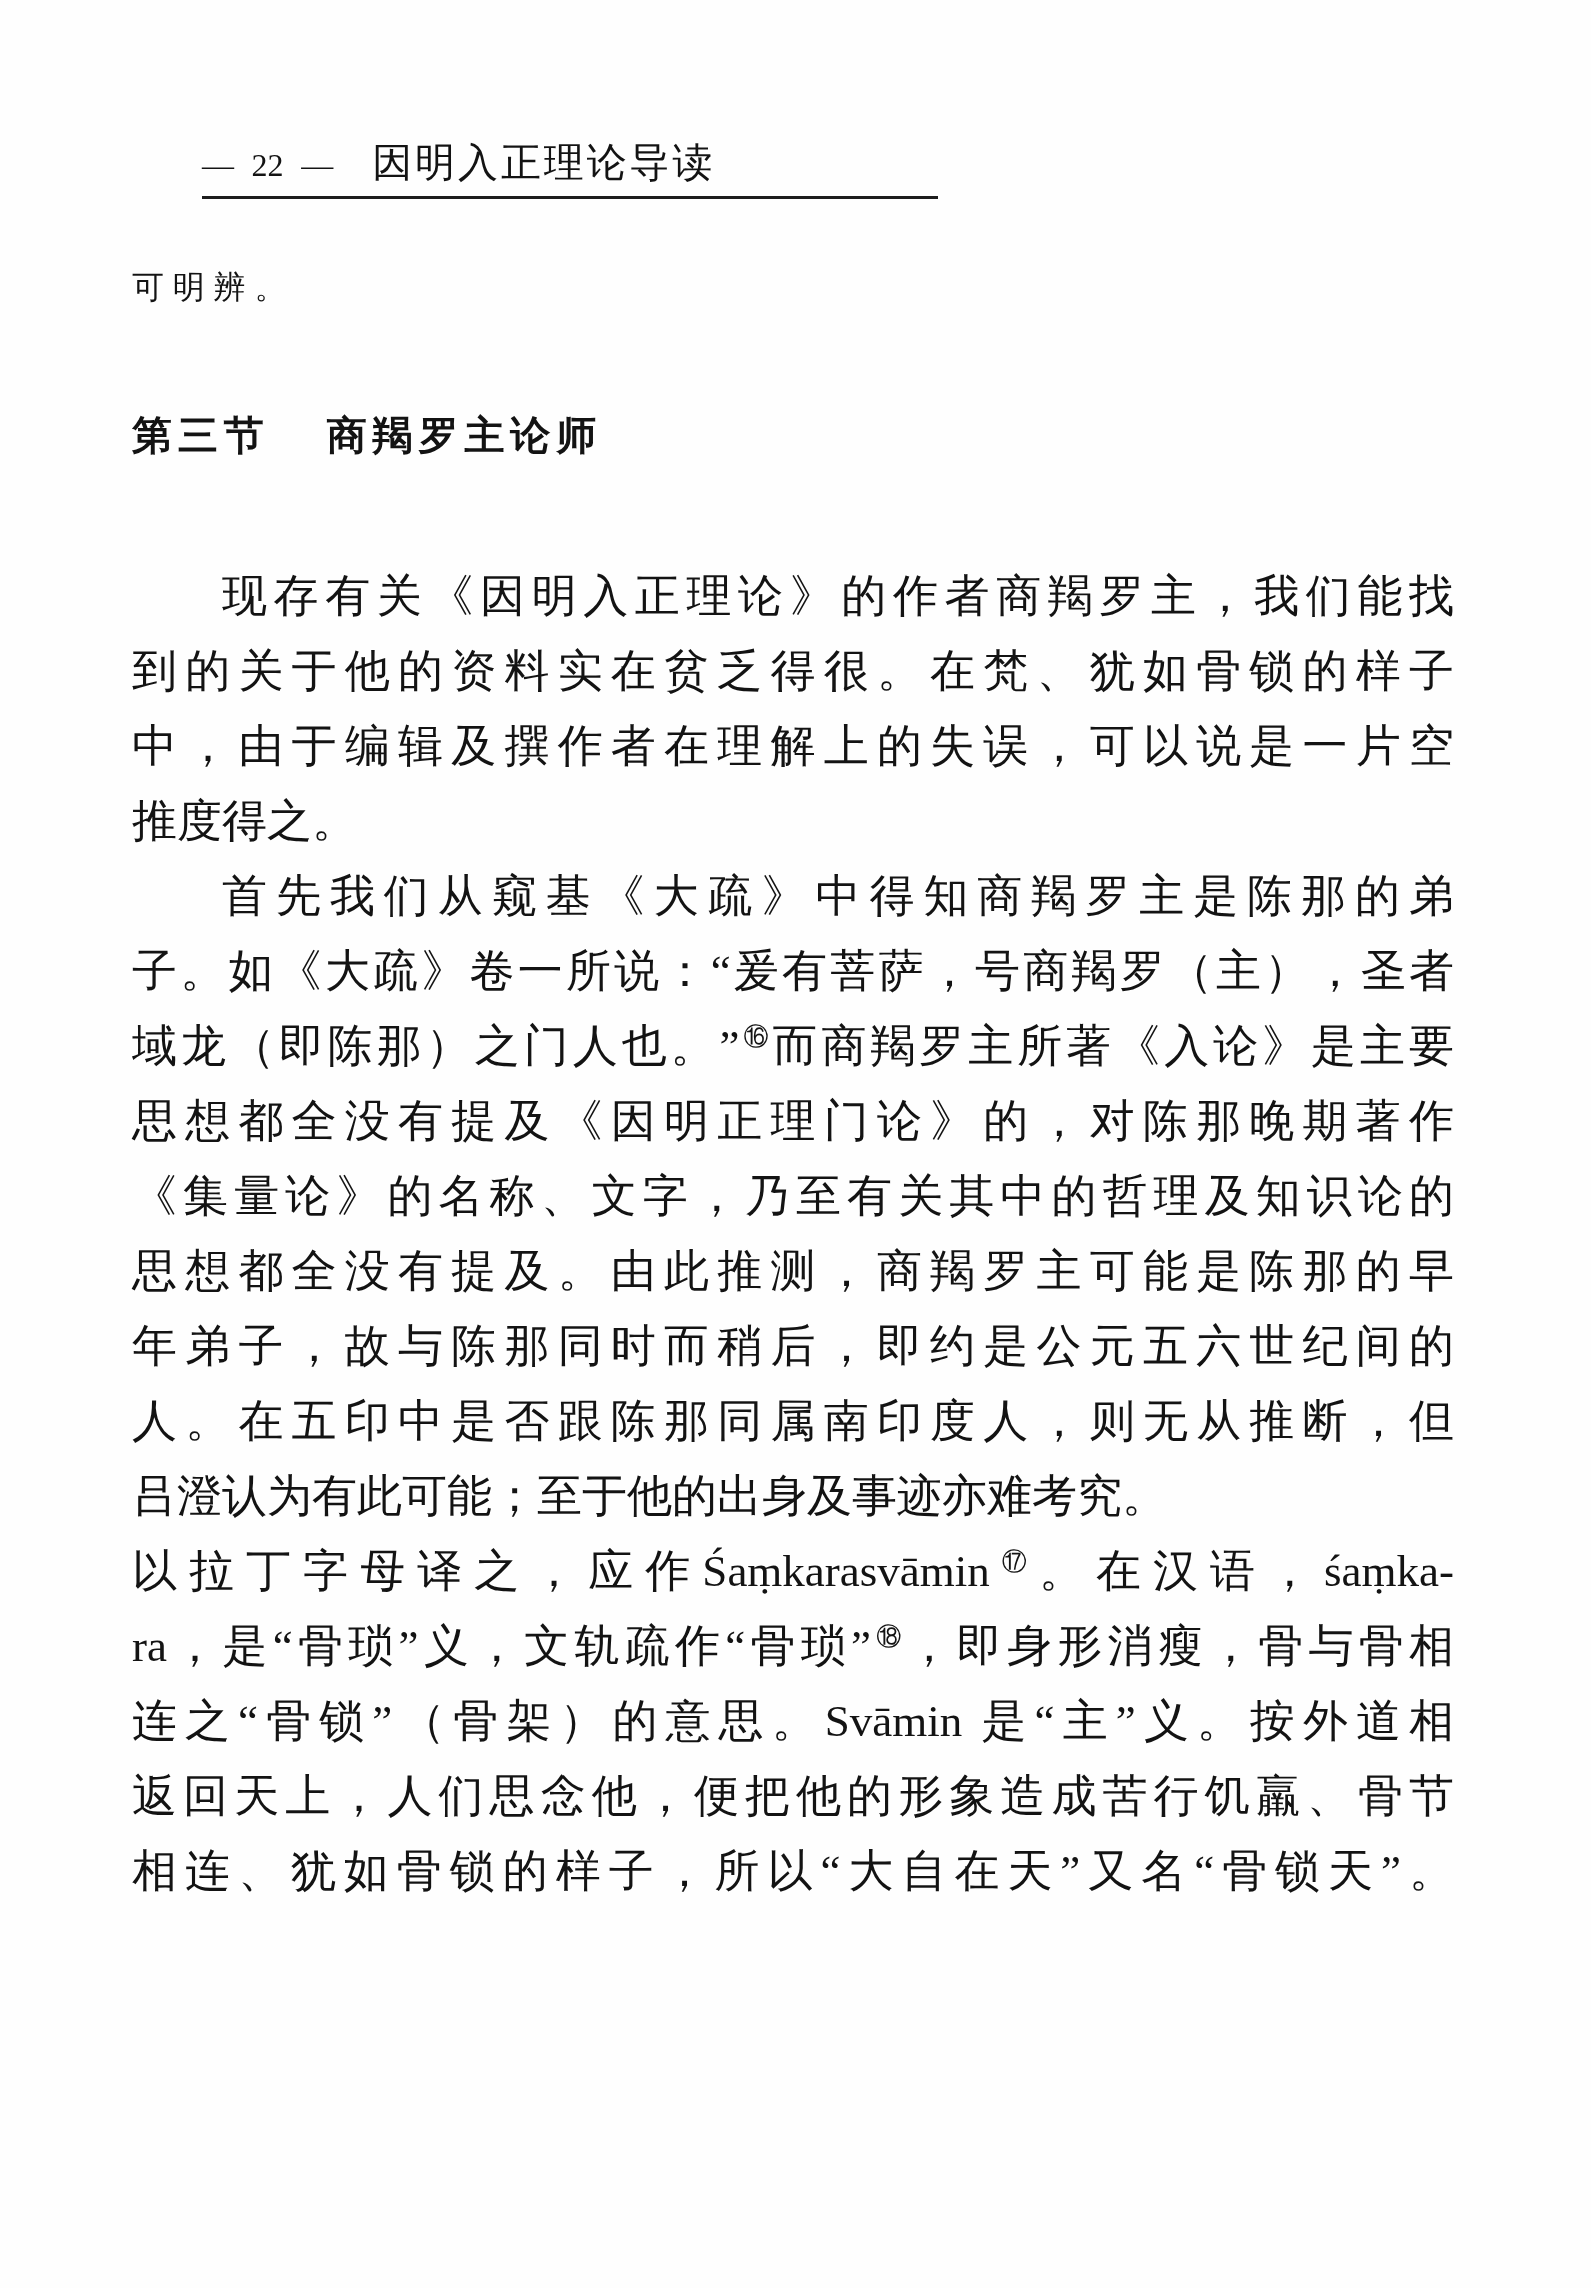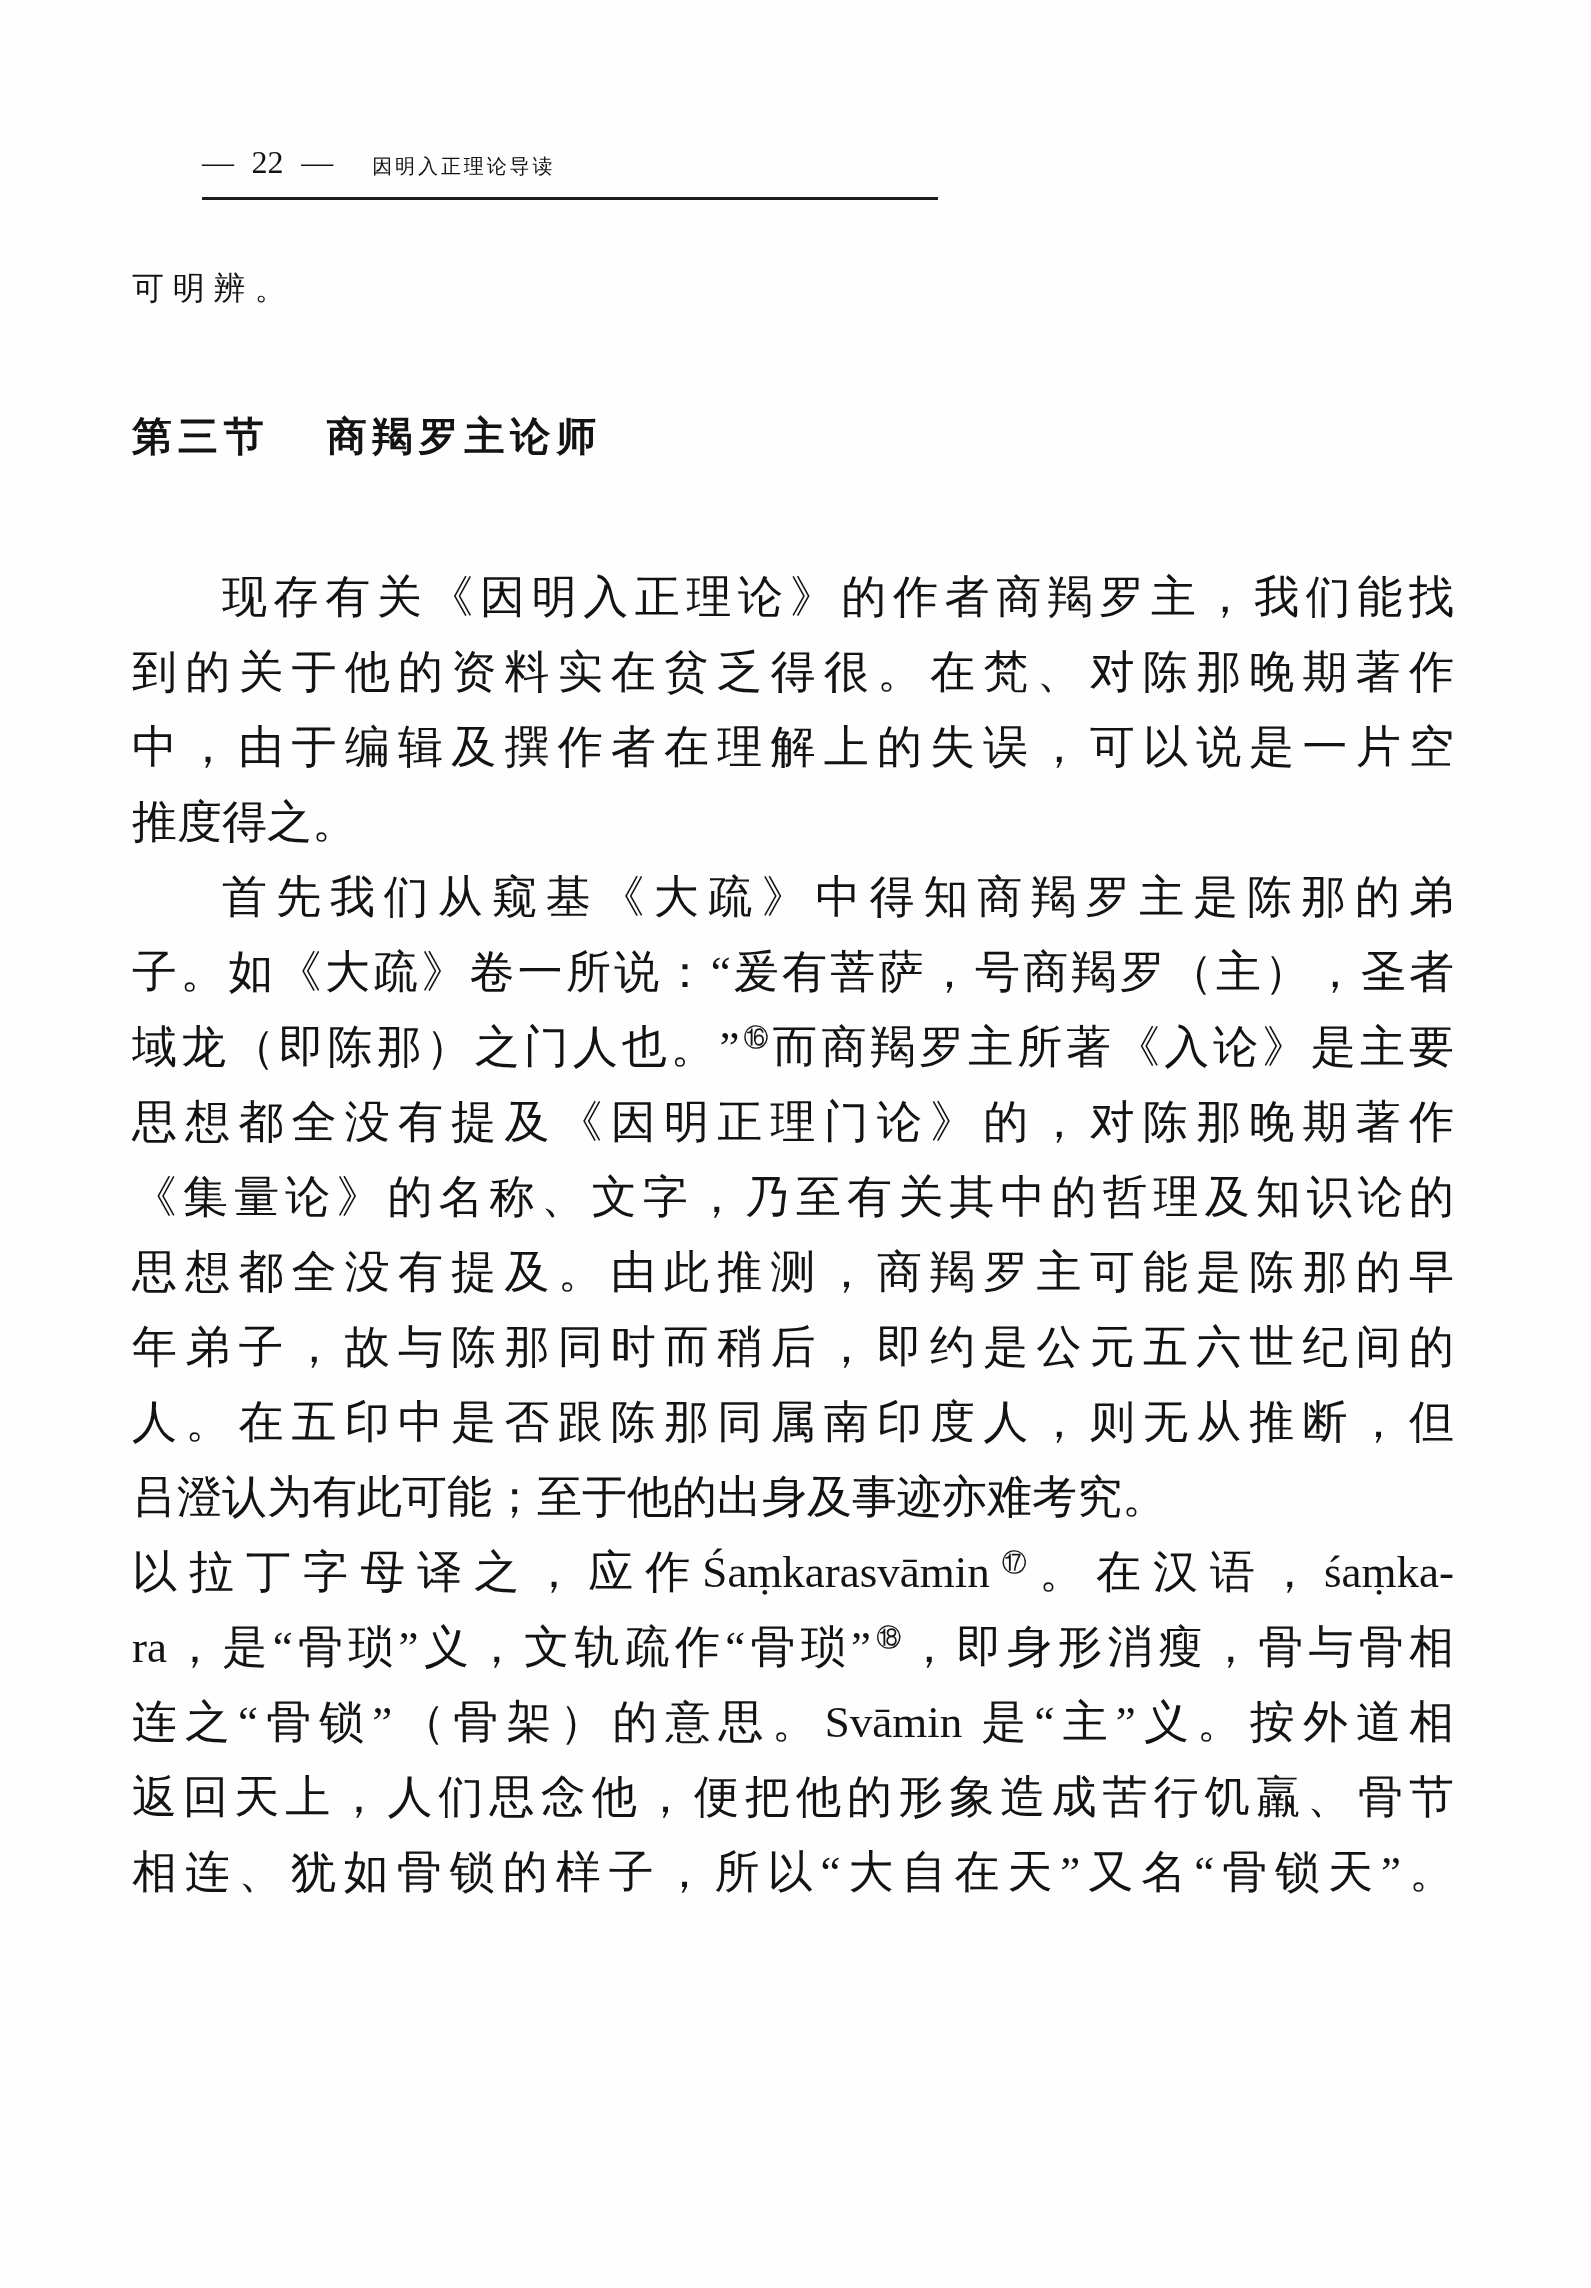--- a/index.html
+++ b/index.html
@@ -25,21 +25,21 @@
     align-items: baseline;
     margin-left: 70px;
     font-size: 32px;
     line-height: 37px;
     white-space: nowrap;
   }
   .header .dash { letter-spacing: 0; }
   .header .pgnum { margin: 0 17.6px; font-family: "Liberation Serif", "DejaVu Serif", serif; }
   .header .book-title {
     margin-left: 39px;
-    font-size: 20px;
+    font-size: 40px;
     letter-spacing: 2.9px;
   }
   .header-rule {
     margin-left: 70px;
     margin-top: 11.7px;
     width: 736px;
     height: 2.9px;
     background: #1d1d1d;
   }
   
@@ -93,21 +93,21 @@
   </div>
 
   <div class="header-rule"></div>
 
   <div class="carryover">可明辨。</div>
 
   <h2 class="section-heading"><span>第三节</span><span class="heading-gap"></span><span>商羯罗主论师</span></h2>
 
   <div class="text-block" id="lines">
       <div class="line indent">现存有关《因明入正理论》的作者商羯罗主，我们能找</div>
-      <div class="line">到的关于他的资料实在贫乏得很。在梵、对陈那晚期著作</div>
+      <div class="line">到的关于他的资料实在贫乏得很。在梵、犹如骨锁的样子</div>
       <div class="line">中，由于编辑及撰作者在理解上的失误，可以说是一片空</div>
       <div class="line end">推度得之。</div>
       <div class="line indent">首先我们从窥基《大疏》中得知商羯罗主是陈那的弟</div>
       <div class="line">子。如《大疏》卷一所说：“爰有菩萨，号商羯罗（主），圣者</div>
       <div class="line">域龙（即陈那）之门人也。”<sup>⑯</sup>而商羯罗主所著《入论》是主要</div>
       <div class="line">思想都全没有提及《因明正理门论》的，对陈那晚期著作</div>
       <div class="line">《集量论》的名称、文字，乃至有关其中的哲理及知识论的</div>
       <div class="line">思想都全没有提及。由此推测，商羯罗主可能是陈那的早</div>
       <div class="line">年弟子，故与陈那同时而稍后，即约是公元五六世纪间的</div>
       <div class="line">人。在五印中是否跟陈那同属南印度人，则无从推断，但</div>

